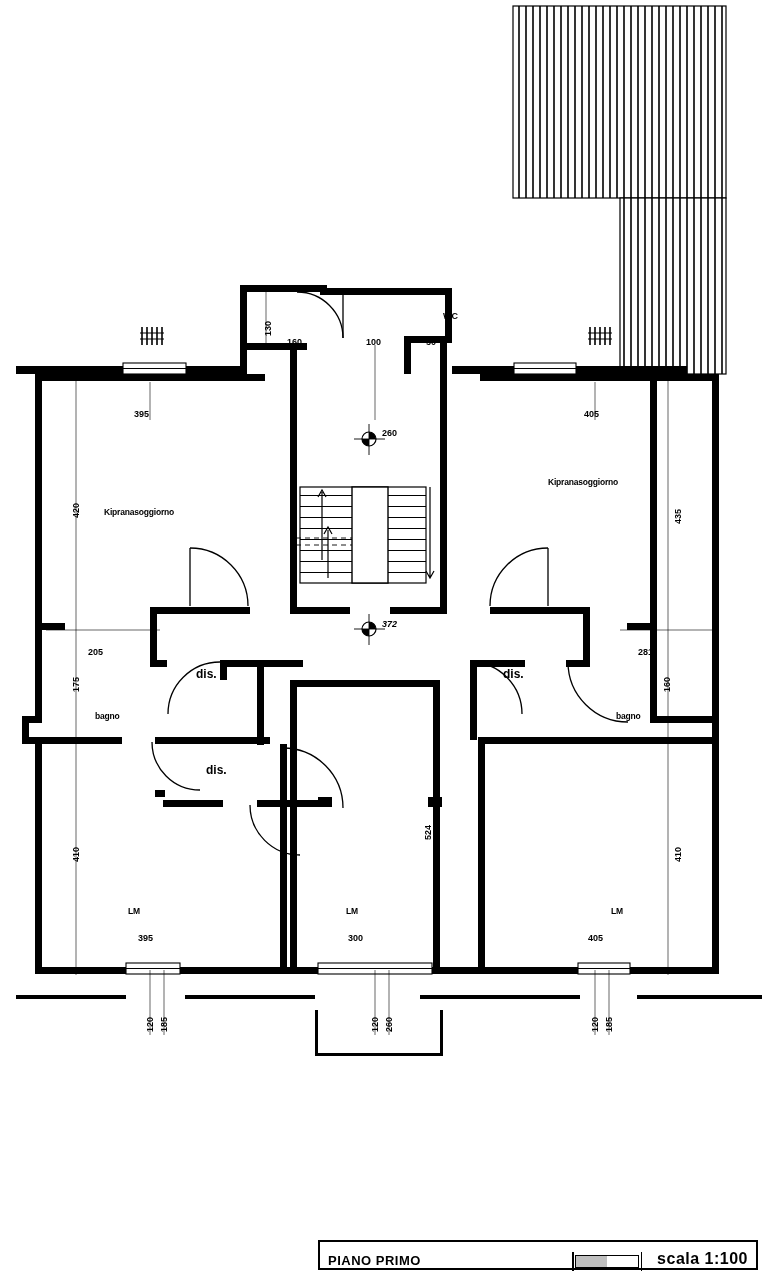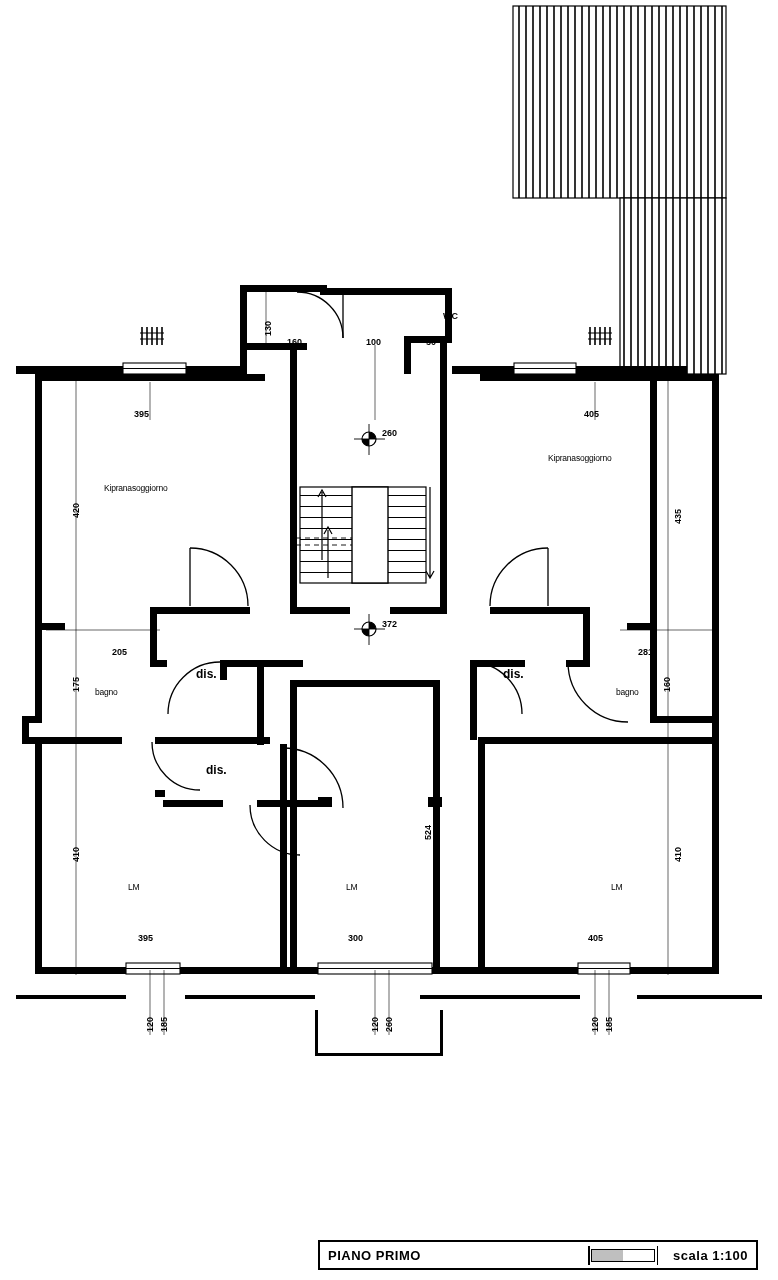--- a/index.html
+++ b/index.html
@@ -29,35 +29,36 @@
     color: #000;
     white-space: nowrap;
     line-height: 1;
   }
   .lbl.v {
     transform-origin: 0 0;
     transform: rotate(-90deg);
   }
   .roomname {
     font-size: 8.5px;
-    font-weight: normal;
+    font-weight: bold;
     letter-spacing: -0.2px;
+    margin-top: 24px;
   }
   .small {
     font-size: 12px;
   }
   .title-block {
     position: absolute;
     left: 318px;
     top: 1240px;
     width: 436px;
     height: 26px;
     border: 2px solid #000;
     display: flex;
-    align-items: center;
+    align-items: flex-end;
     background: #fff;
   }
   .title-left {
     font-size: 13px;
     font-weight: bold;
     letter-spacing: 0.5px;
     padding-left: 8px;
     flex: 0 0 auto;
   }
   .title-mid {
@@ -78,21 +79,21 @@
     content: "";
     position: absolute;
     top: -4px;
     width: 1.5px;
     height: 19px;
     background: #000;
   }
   .scalebar:before { left: -4px; }
   .scalebar:after { right: -4px; }
   .title-right {
-    font-size: 13px;
+    font-size: 16px;
     font-weight: bold;
     letter-spacing: 0.5px;
     padding-left: 12px;
     padding-right: 8px;
     flex: 0 0 auto;
   }
 </style>
 </head>
 <body>
 
@@ -299,27 +300,27 @@
 <div class="lbl small" style="left:206px; top:764px;">dis.</div>
 <div class="lbl roomname" style="left:128px; top:883px;">LM</div>
 <div class="lbl roomname" style="left:346px; top:883px;">LM</div>
 <div class="lbl roomname" style="left:611px; top:883px;">LM</div>
 
 <div class="lbl" style="left:134px; top:410px;">395</div>
 <div class="lbl" style="left:584px; top:410px;">405</div>
 <div class="lbl" style="left:287px; top:338px;">160</div>
 <div class="lbl" style="left:366px; top:338px;">100</div>
 <div class="lbl" style="left:426px; top:338px;">50</div>
-<div class="lbl" style="left:88px; top:648px;margin-left:24px;">205</div>
+<div class="lbl" style="left:88px; top:648px;">205</div>
 <div class="lbl" style="left:638px; top:648px;">281</div>
 <div class="lbl" style="left:138px; top:934px;">395</div>
 <div class="lbl" style="left:348px; top:934px;">300</div>
 <div class="lbl" style="left:588px; top:934px;">405</div>
 <div class="lbl" style="left:382px; top:429px;">260</div>
-<div class="lbl" style="left:382px; top:620px;">372</div>
+<div class="lbl" style="left:382px; top:620px;font-style:italic;">372</div>
 
 <div class="lbl v" style="left:264px; top:336px;">130</div>
 <div class="lbl v" style="left:72px; top:518px;">420</div>
 <div class="lbl v" style="left:674px; top:524px;">435</div>
 <div class="lbl v" style="left:72px; top:692px;">175</div>
 <div class="lbl v" style="left:663px; top:692px;">160</div>
 <div class="lbl v" style="left:72px; top:862px;">410</div>
 <div class="lbl v" style="left:674px; top:862px;">410</div>
 <div class="lbl v" style="left:424px; top:840px;">524</div>
 <div class="lbl v" style="left:146px; top:1032px;">120</div>

